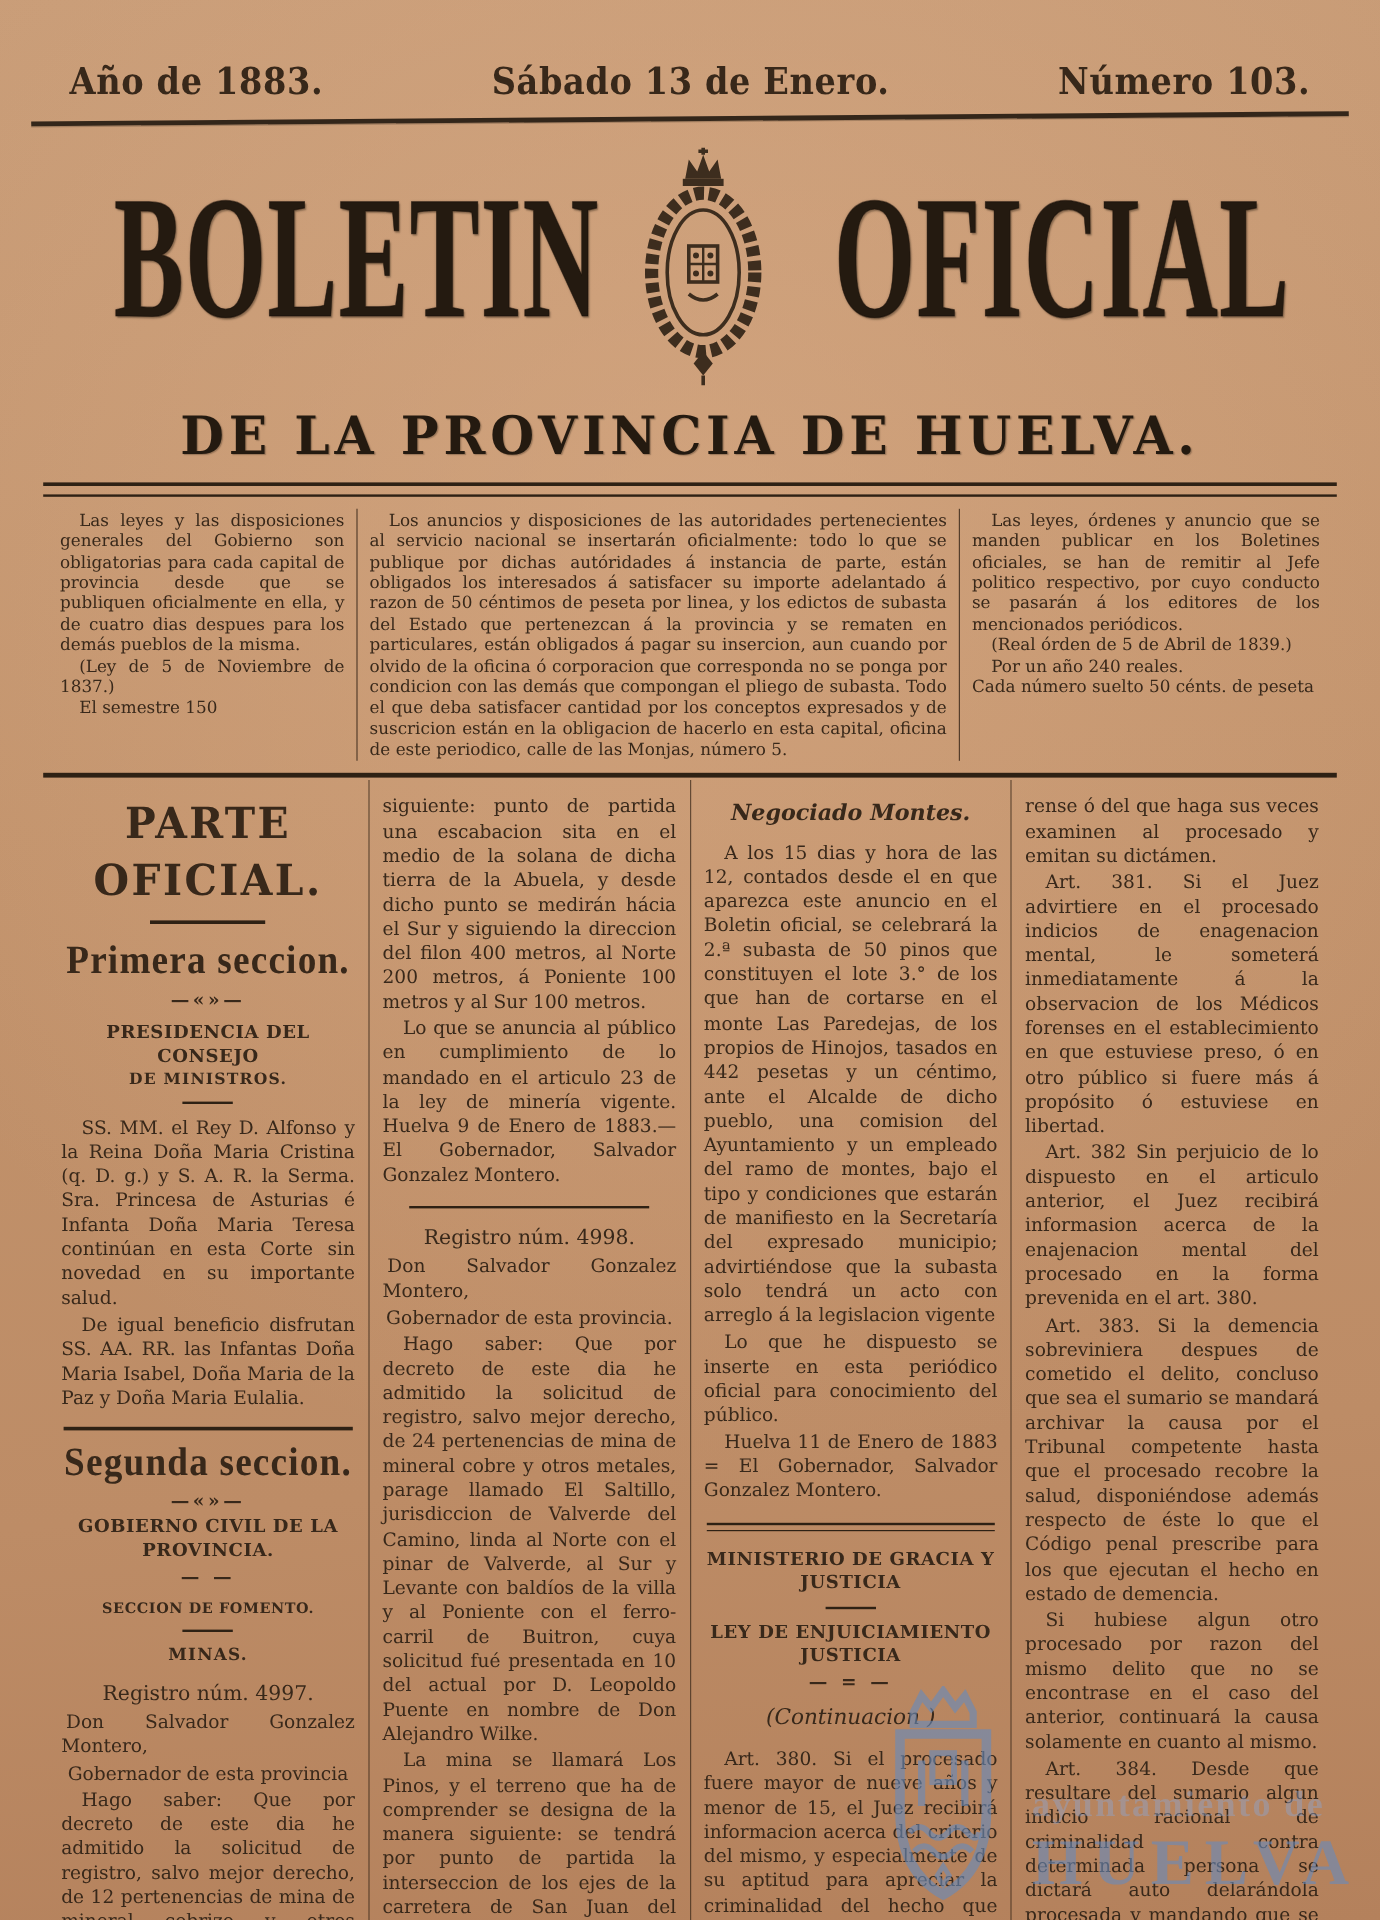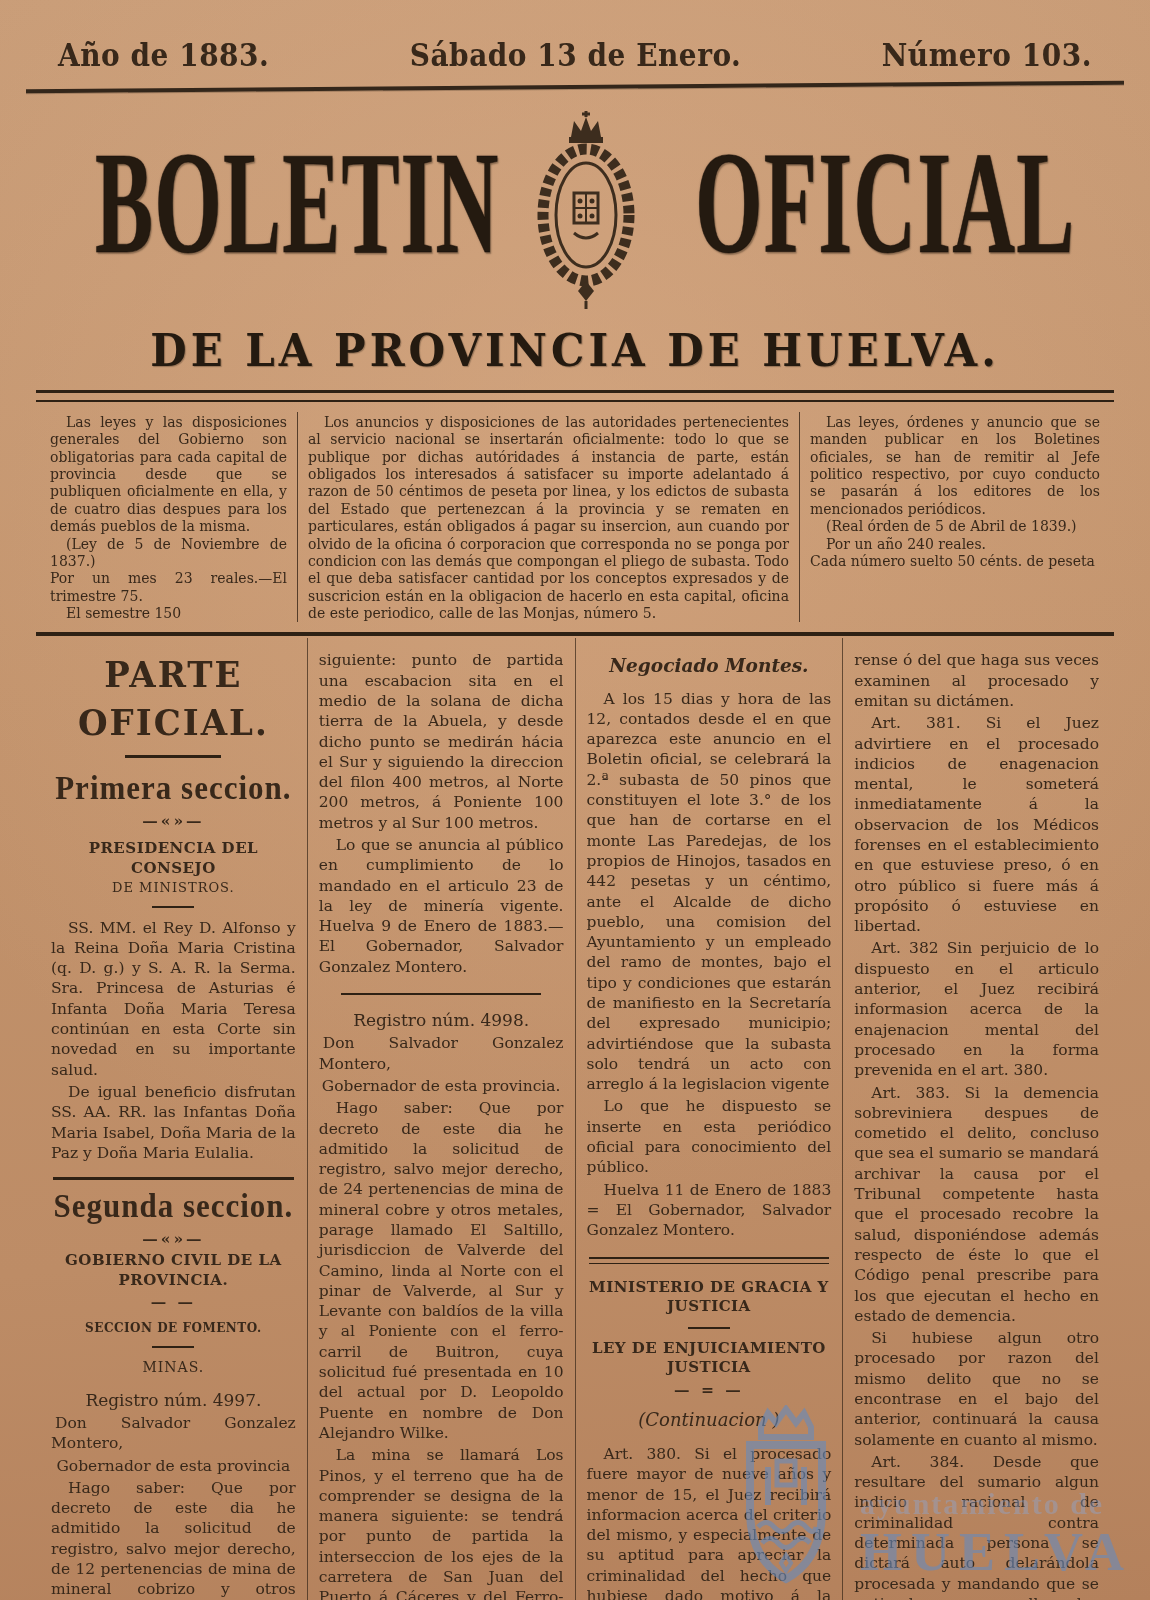--- a/index.html
+++ b/index.html
@@ -4,21 +4,21 @@
 <style>
   html,body{margin:0;padding:0;width:1150px;height:1600px;overflow:hidden;}
   body{
     font-family:"DejaVu Serif", serif;
     color:#38281a;
     background:
       radial-gradient(ellipse 120% 90% at 50% 28%, rgba(218,172,135,.55) 0%, rgba(0,0,0,0) 55%),
       linear-gradient(175deg,#c99d78 0%, #c2936c 40%, #bd8c66 75%, #b4815c 100%);
     position:relative;
   }
-  .page{position:absolute;inset:0;padding:0 40px;box-sizing:border-box;}
+  .page{position:absolute;inset:0;padding:12px 40px;box-sizing:border-box;}
 
   
   .dateline{display:flex;justify-content:space-between;align-items:baseline;
     padding:34px 18px 4px;font-weight:bold;font-size:28px;letter-spacing:.5px;
     transform:scaleY(1.1);transform-origin:top;}
   .toprule{border-top:4px solid #33261a;margin:14px -14px 0;transform:rotate(-.45deg);
     box-shadow:0 1px 0 rgba(51,38,26,.25);}
 
   
   .masthead{position:relative;height:232px;margin-top:2px;}
@@ -50,21 +50,21 @@
   .bcol{flex:1 1 0;padding:12px 11px 0;box-sizing:border-box;text-align:justify;
     font-size:15.5px;line-height:1.31;overflow:hidden;}
   .bcol + .bcol{border-left:1.5px solid rgba(55,38,24,.7);}
   .bcol p{margin:0 0 2px;text-indent:17px;}
   .h-parte{font-size:34px;font-weight:bold;text-align:center;letter-spacing:2px;
     margin:4px 0 0;transform:scaleY(1.05);}
   .h-section{font-family:"Liberation Serif", serif;font-size:31px;font-weight:bold;
     text-align:center;margin:6px 0 0;transform:scaleY(1.08);letter-spacing:1px;}
   .orn{text-align:center;letter-spacing:3px;font-weight:bold;margin:2px 0;}
   .h-caps{font-size:15px;font-weight:bold;text-align:center;letter-spacing:.5px;margin:8px 0 0;}
-  .h-caps-sm{font-size:13px;font-weight:normal;text-align:center;letter-spacing:1px;margin:0;}
+  .h-caps-sm{font-size:13px;font-weight:bold;text-align:center;letter-spacing:1px;margin:0;}
   .h-registro{text-align:center;font-size:17px;margin:12px 0 2px;}
   .addr1{text-indent:4px !important;}
   .addr2{text-align:center;text-indent:0 !important;}
   .h-italic{font-style:italic;font-weight:bold;text-align:center;font-size:18.5px;margin:4px 0 10px;}
   .h-cont{font-style:italic;text-align:center;font-size:18px;margin:8px 0 12px;}
   .rule-dot{width:96px;border-top:3px solid #2e2114;margin:12px auto 10px;}
   .rule-short{width:42px;border-top:2px solid #2e2114;margin:10px auto;}
   .rule-med{width:200px;border-top:2.5px solid #2e2114;margin:16px auto 14px;}
   .rule-wide{border-top:3.5px solid #2e2114;margin:14px 2px 4px;}
   .rule-dblsm{height:4px;border-top:2px solid #2e2114;border-bottom:1px solid #2e2114;margin:16px 2px 14px;}
@@ -116,21 +116,20 @@
     </span>
     <span class="mast-word" id="mast-word-right">OFICIAL</span>
   </div>
   <div class="mast-sub">DE LA PROVINCIA DE HUELVA.</div>
   <div class="dbl-rule"></div>
 
   <div class="intro">
     <div class="intro-col intro-left">
       <p class="ind">Las leyes y las disposiciones generales del Gobierno son obligatorias para cada capital de provincia desde que se publiquen oficialmente en ella, y de cuatro dias despues para los demás pueblos de la misma.</p>
       <p class="ind">(Ley de 5 de Noviembre de 1837.)</p>
-      <p>Por un mes 23 reales.—El trimestre 75.</p>
       <p class="ind">El semestre 150</p>
     </div>
     <div class="intro-col intro-center">
       <p class="ind">Los anuncios y disposiciones de las autoridades pertenecientes al servicio nacional se insertarán oficialmente: todo lo que se publique por dichas autóridades á instancia de parte, están obligados los interesados á satisfacer su importe adelantado á razon de 50 céntimos de peseta por linea, y los edictos de subasta del Estado que pertenezcan á la provincia y se rematen en particulares, están obligados á pagar su insercion, aun cuando por olvido de la oficina ó corporacion que corresponda no se ponga por condicion con las demás que compongan el pliego de subasta. Todo el que deba satisfacer cantidad por los conceptos expresados y de suscricion están en la obligacion de hacerlo en esta capital, oficina de este periodico, calle de las Monjas, número 5.</p>
     </div>
     <div class="intro-col intro-right">
       <p class="ind">Las leyes, órdenes y anuncio que se manden publicar en los Boletines oficiales, se han de remitir al Jefe politico respectivo, por cuyo conducto se pasarán á los editores de los mencionados periódicos.</p>
       <p class="ind">(Real órden de 5 de Abril de 1839.)</p>
       <p class="ind">Por un año 240 reales.</p>
       <p>Cada número suelto 50 cénts. de peseta</p>
@@ -190,21 +189,21 @@
       <div class="h-cont">(Continuacion )</div>
       <p>Art. 380. Si el procesado fuere mayor de nueve años y menor de 15, el Juez recibirá informacion acerca del criterio del mismo, y especialmente de su aptitud para apreciar la criminalidad del hecho que hubiese dado motivo á la causa.</p>
 
     </div>
 
     <div class="bcol">
       <p style="text-indent:0">rense ó del que haga sus veces examinen al procesado y emitan su dictámen.</p>
       <p>Art. 381. Si el Juez advirtiere en el procesado indicios de enagenacion mental, le someterá inmediatamente á la observacion de los Médicos forenses en el establecimiento en que estuviese preso, ó en otro público si fuere más á propósito ó estuviese en libertad.</p>
       <p>Art. 382 Sin perjuicio de lo dispuesto en el articulo anterior, el Juez recibirá informasion acerca de la enajenacion mental del procesado en la forma prevenida en el art. 380.</p>
       <p>Art. 383. Si la demencia sobreviniera despues de cometido el delito, concluso que sea el sumario se mandará archivar la causa por el Tribunal competente hasta que el procesado recobre la salud, disponiéndose además respecto de éste lo que el Código penal prescribe para los que ejecutan el hecho en estado de demencia.</p>
-      <p>Si hubiese algun otro procesado por razon del mismo delito que no se encontrase en el bajo del anterior, continuará la causa solamente en cuanto al mismo.</p>
+      <p>Si hubiese algun otro procesado por razon del mismo delito que no se encontrase en el caso del anterior, continuará la causa solamente en cuanto al mismo.</p>
       <p>Art. 384. Desde que resultare del sumario algun indicio racional de criminalidad contra determinada persona se dictará auto delarándola procesada y mandando que se entiendan con ella las diligencias en la forma y del modo dispuesto en este título y en los demás de esta ley.</p>
 
     </div>
   </div>
 
   <div class="watermark">
     <span class="wm-shield">
       <svg width="118" height="195" viewBox="0 0 118 195" fill="none" stroke="currentColor">
         <path d="M33,22 L40,8 L48,18 L58,4 L68,18 L76,8 L83,22 L83,32 L33,32 Z" stroke-width="6"></path>
         <path d="M22,40 H94 V105 C94,140 80,162 58,174 C36,162 22,140 22,105 Z" stroke-width="8"></path>

